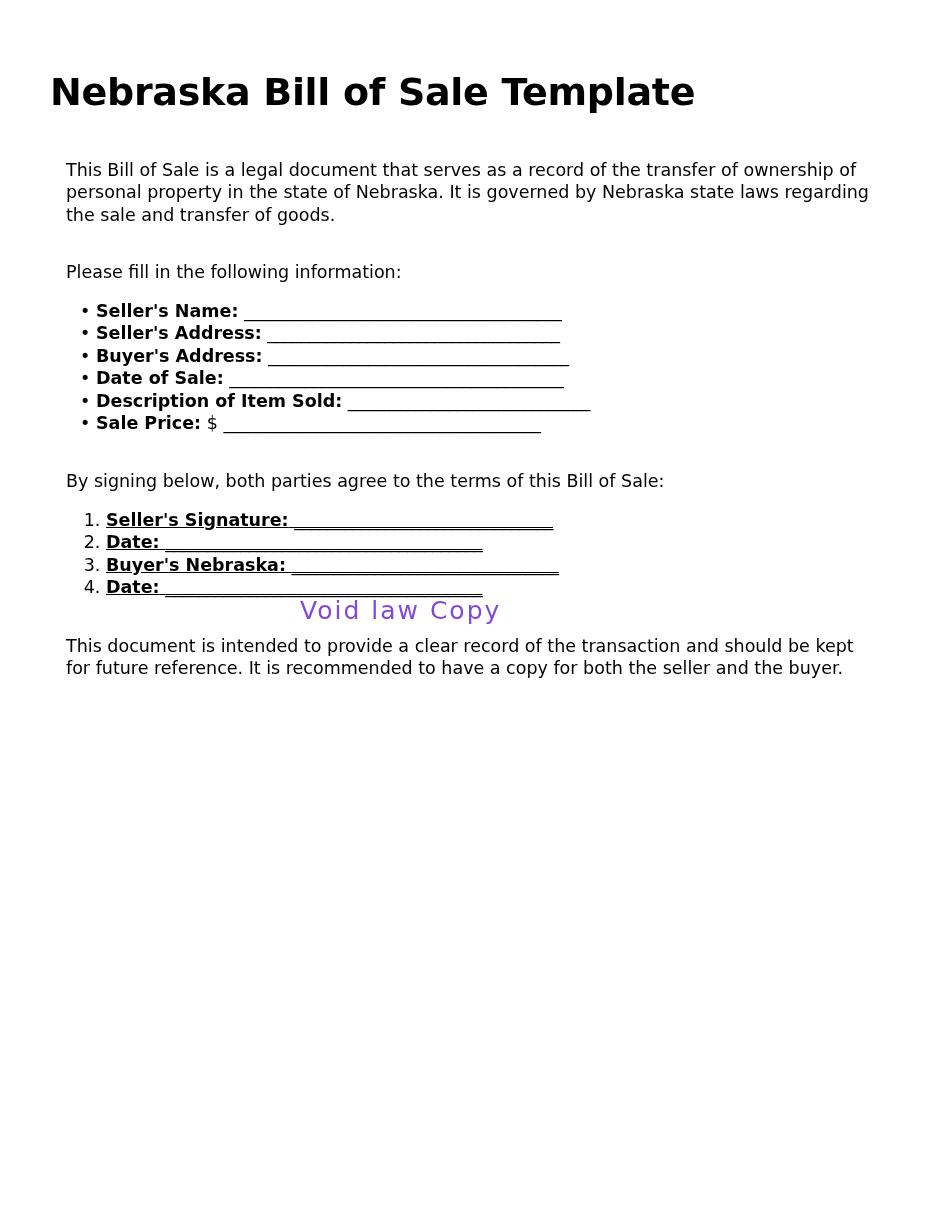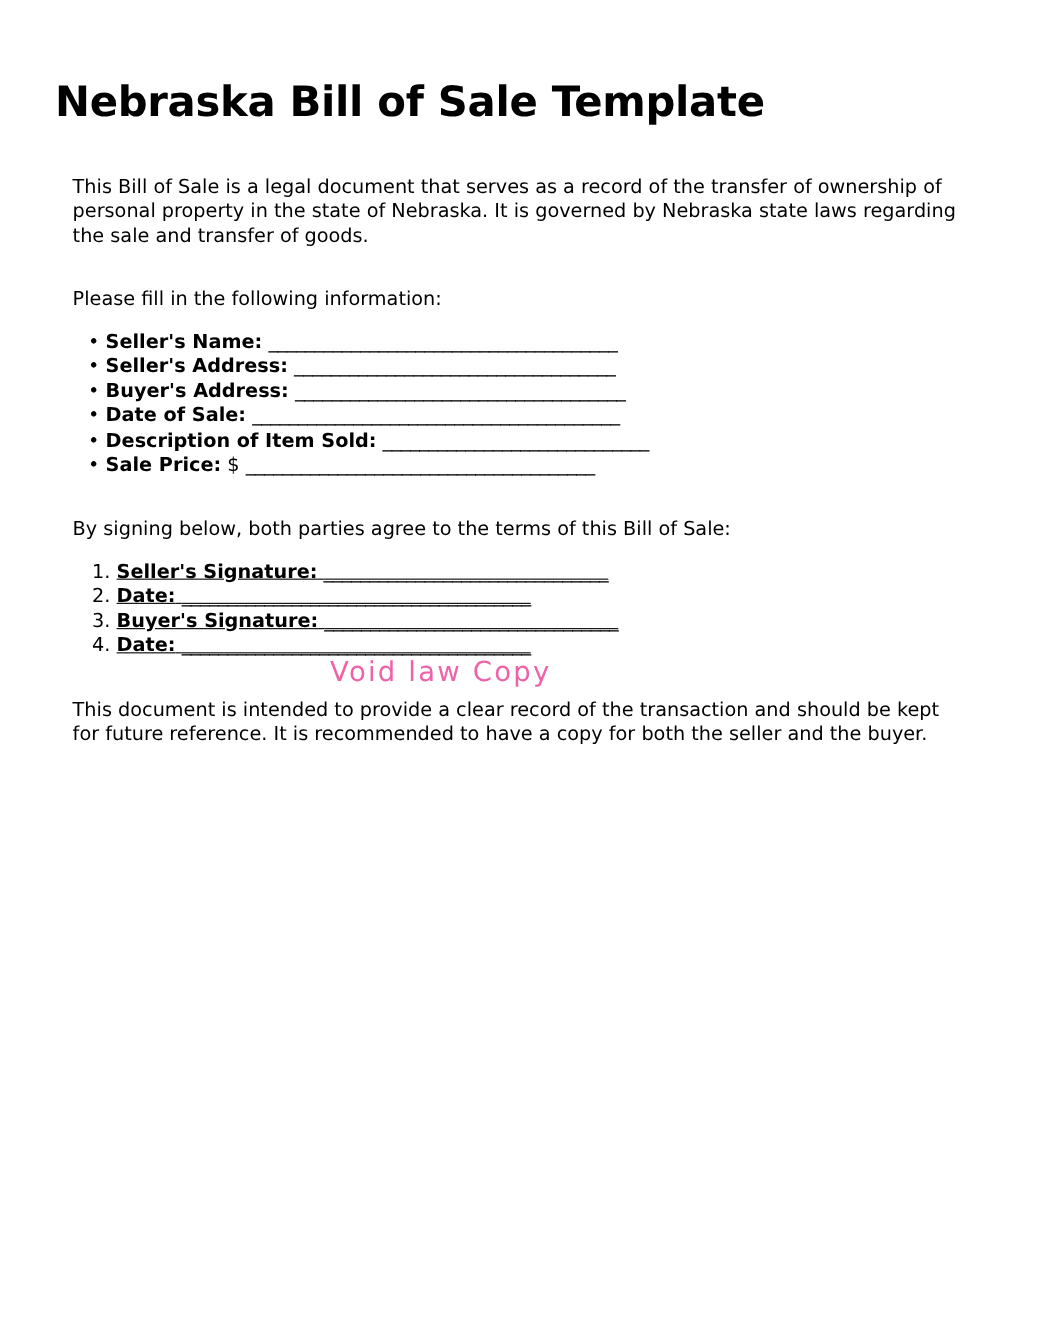--- a/index.html
+++ b/index.html
@@ -89,21 +89,21 @@
   
   .watermark {
     position: absolute;
     left: 300px;
     top: 598px;
     width: 320px;
     font-size: 25px;
     line-height: 25px;
     letter-spacing: 2px;
     font-weight: normal;
-    color: #ec4899;
+    color: #6d28d9;
     opacity: 0.85;
     white-space: nowrap;
     pointer-events: none;
     font-family: "DejaVu Sans", sans-serif;
   }
 </style>
 </head>
 <body>
 
 <div class="page">
@@ -152,21 +152,21 @@
   <ol class="signatures">
     <li>
       <span class="lbl">Seller's Signature:</span>
       <span class="blank">_______________________________</span>
     </li>
     <li>
       <span class="lbl">Date:</span>
       <span class="blank">______________________________________</span>
     </li>
     <li>
-      <span class="lbl">Buyer's Signature:</span>
+      <span class="lbl">Buyer's Nebraska:</span>
       <span class="blank">________________________________</span>
     </li>
     <li>
       <span class="lbl">Date:</span>
       <span class="blank">______________________________________</span>
     </li>
   </ol>
 
   <p class="para closing">This document is intended to provide a clear record of the transaction and should be kept for future reference. It is recommended to have a copy for both the seller and the buyer.</p>
 

